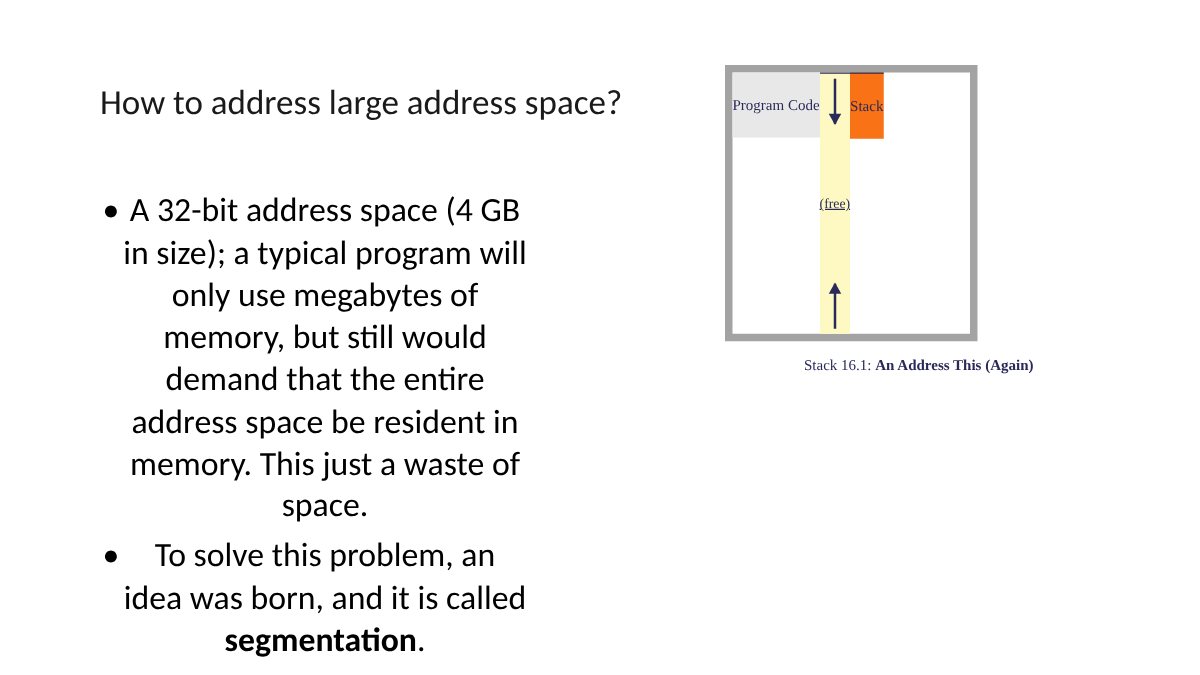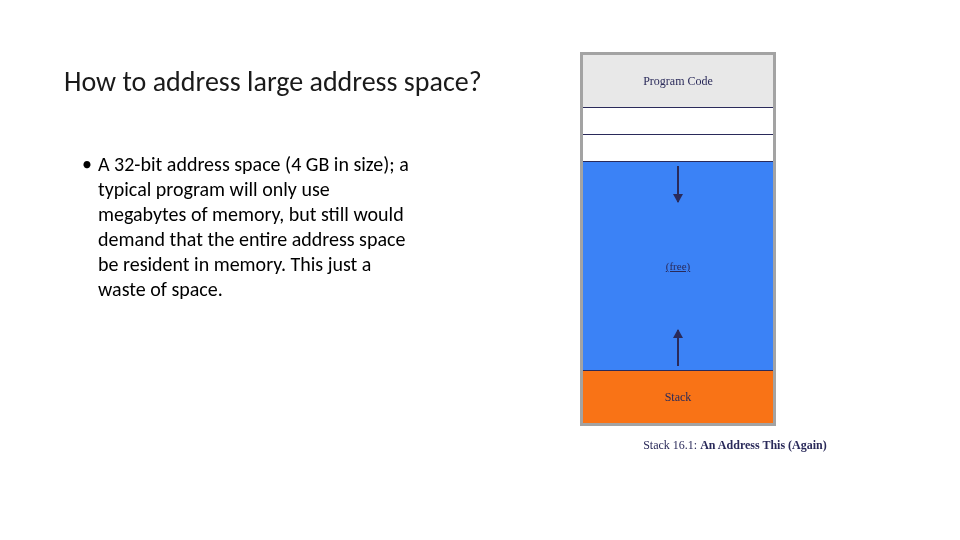--- a/index.html
+++ b/index.html
@@ -12,33 +12,34 @@
     color: #000;
     overflow: hidden;
   }
   .slide {
     position: relative;
     width: 960px;
     height: 540px;
   }
   .title {
     position: absolute;
-    left: 64px;
+    left: 80px;
     top: 64px;
     font-size: 28px;
     font-weight: 400;
     color: #1a1a1a;
   }
   .body-text {
     position: absolute;
     left: 82px;
     top: 152px;
     width: 340px;
-    font-size: 20px;
+    font-size: 27px;
     line-height: 1.25;
+    text-align: center;
   }
   .body-text ul {
     list-style: none;
     margin: 0;
     padding: 0;
   }
   .body-text li {
     position: relative;
     padding-left: 16px;
     margin-bottom: 6px;
@@ -74,22 +75,22 @@
   }
   .labels .toplab { height: 0; line-height: 0; position: relative; }
   .labels .toplab span { position: absolute; right: 0; top: -6px; white-space: nowrap; }
   .labels .lab {
     height: 26px;
     line-height: 26px;
     white-space: nowrap;
   }
   .mem-col {
     display: flex;
-    flex-direction: column;
-    border: 3px solid #a3a3a3;
+    flex-direction: row;
+    border: 6px solid #a3a3a3;
     width: 190px;
     font-family: "Times New Roman", Georgia, serif;
     color: #2a2a5a;
     font-size: 12px;
   }
   .seg-code {
     height: 52px;
     background: #e8e8e8;
     display: flex;
     align-items: center;
@@ -100,21 +101,21 @@
   .seg-heap {
     height: 52px;
     background: #e8e8e8;
     display: flex;
     align-items: center;
     justify-content: center;
     border-top: 1px solid #2a2a5a;
   }
   .seg-free {
     height: 208px;
-    background: #3b82f6;
+    background: #fef9c3;
     display: flex;
     align-items: center;
     justify-content: center;
     border-top: 1px solid #2a2a5a;
     position: relative;
     text-decoration: underline;
   }
   .seg-stack {
     height: 52px;
     background: #f97316;
@@ -179,20 +180,23 @@
 </head>
 <body>
 
 <div class="slide">
 
   <div class="title">How to address large address space?</div>
 
   <div class="body-text">
     <ul>
       <li>A 32-bit address space (4 GB in size); a typical program will only use megabytes of memory, but still would demand that the entire address space be resident in memory. This just a waste of space.</li>
+      <li>
+        <span>To solve this problem, an idea was born, and it is called </span><span class="bold">segmentation</span><span>.</span>
+      </li>
     </ul>
   </div>
 
   <div class="figure">
     <div class="mem-diagram">
 
 
       <div class="mem-col">
         <div class="seg-code">Program Code</div>
         <div class="seg-empty-row"></div>

